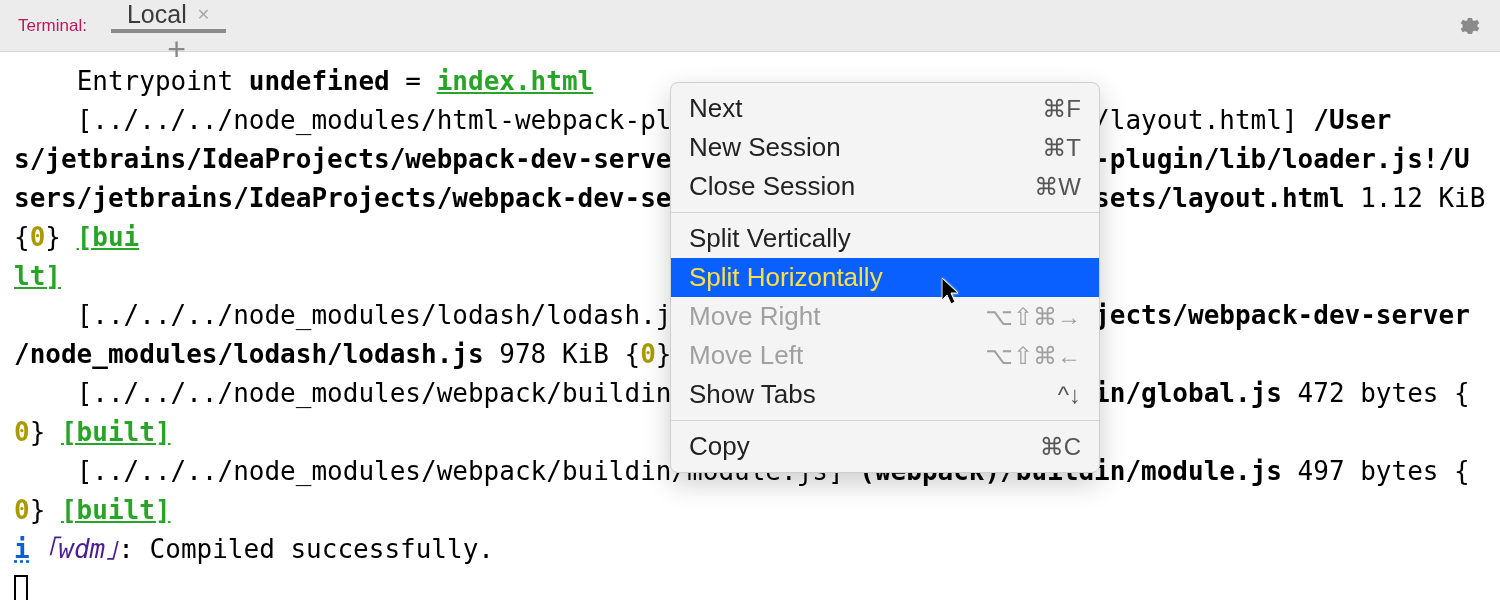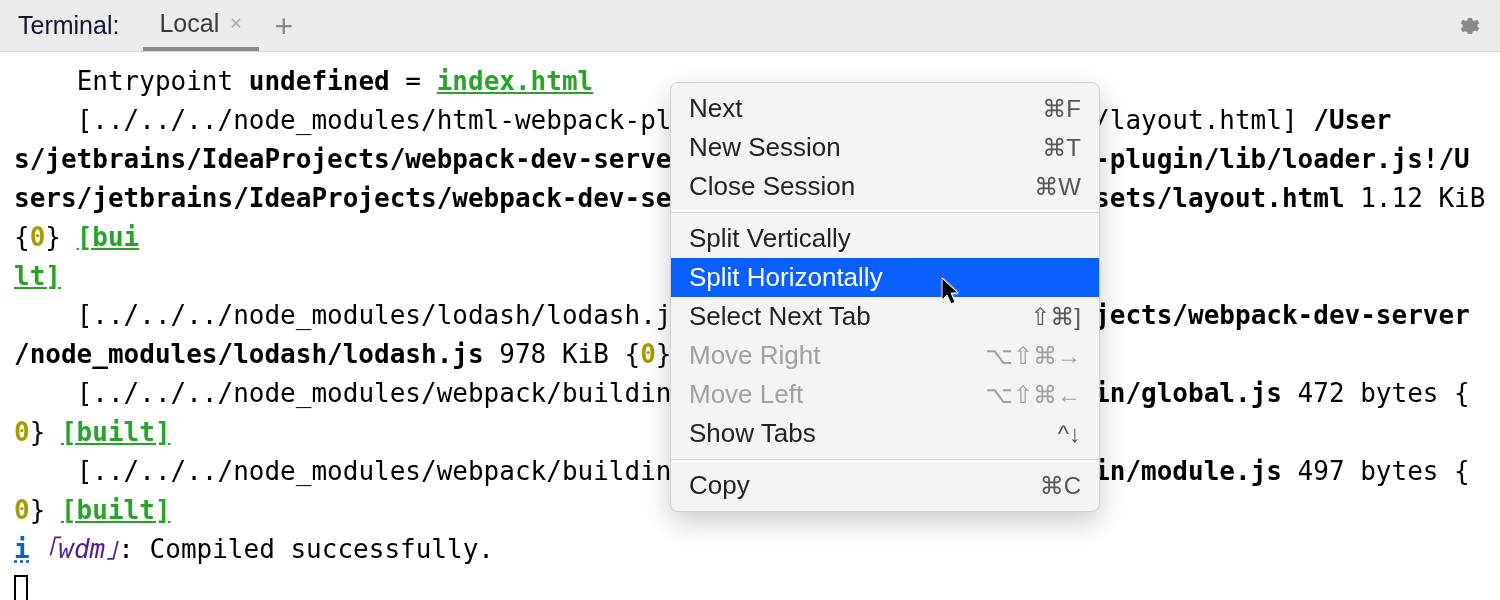--- a/index.html
+++ b/index.html
@@ -14,28 +14,29 @@
 .header {
   height: 52px;
   background: #ececec;
   border-bottom: 1px solid #d8d8d8;
   display: flex;
   align-items: center;
   padding: 0 18px;
   position: relative;
 }
 .header-title {
-  color: #0f172a;
-  font-size: 25px;
+  color: #be185d;
+  font-size: 17px;
 }
 .tabs {
   display: flex;
   margin-left: 24px;
   height: 100%;
   align-items: stretch;
+  flex-direction: column;
 }
 .tab {
   display: flex;
   align-items: center;
   padding: 0 16px;
   font-size: 25px;
   color: #3a3a3a;
   position: relative;
 }
 .tab.active {
@@ -110,21 +111,21 @@
   color: #222;
 }
 .menu-item .shortcut {
   color: #555;
   font-size: 24px;
 }
 .menu-item.disabled { color: #a0a0a0; text-align: right; }
 .menu-item.disabled .shortcut { color: #a0a0a0; }
 .menu-item.highlight {
   background: #0a60ff;
-  color: #ffffff;
+  color: #fde047;
 }
 .menu-sep {
   height: 1px;
   background: #d6d6d6;
   margin: 6px 0;
 }
 .cursor-pointer {
   position: absolute;
   left: 942px;
   top: 278px;
@@ -180,24 +181,20 @@
     </div>
     <div class="menu-sep"></div>
     <div class="menu-item">
       <span>Split Vertically</span>
       <span class="shortcut"></span>
     </div>
     <div class="menu-item highlight">
       <span>Split Horizontally</span>
       <span class="shortcut"></span>
     </div>
-    <div class="menu-item">
-      <span>Select Next Tab</span>
-      <span class="shortcut">⇧⌘]</span>
-    </div>
     <div class="menu-item disabled">
       <span>Move Right</span>
       <span class="shortcut">⌥⇧⌘→</span>
     </div>
     <div class="menu-item disabled">
       <span>Move Left</span>
       <span class="shortcut">⌥⇧⌘←</span>
     </div>
     <div class="menu-item">
       <span>Show Tabs</span>

